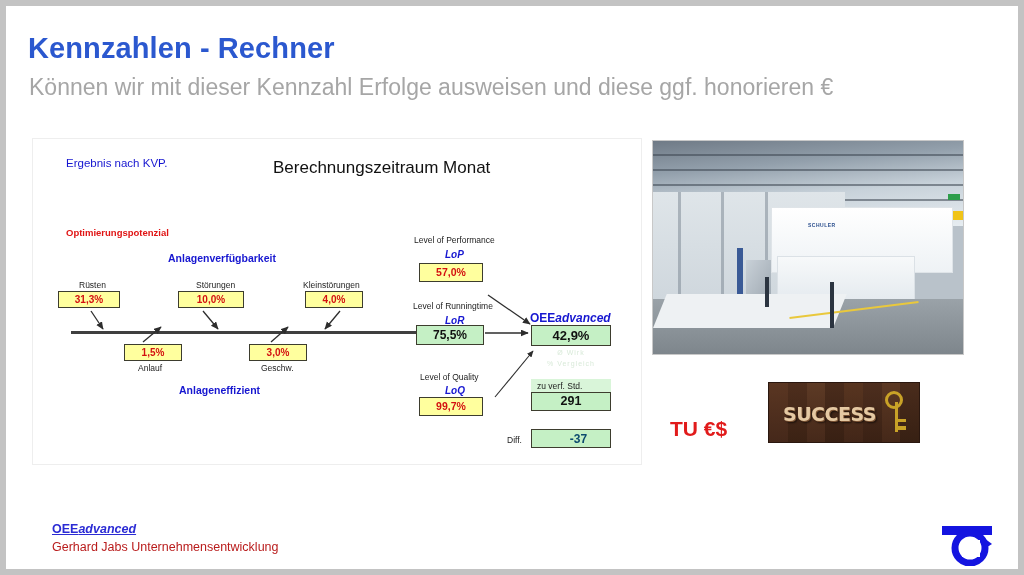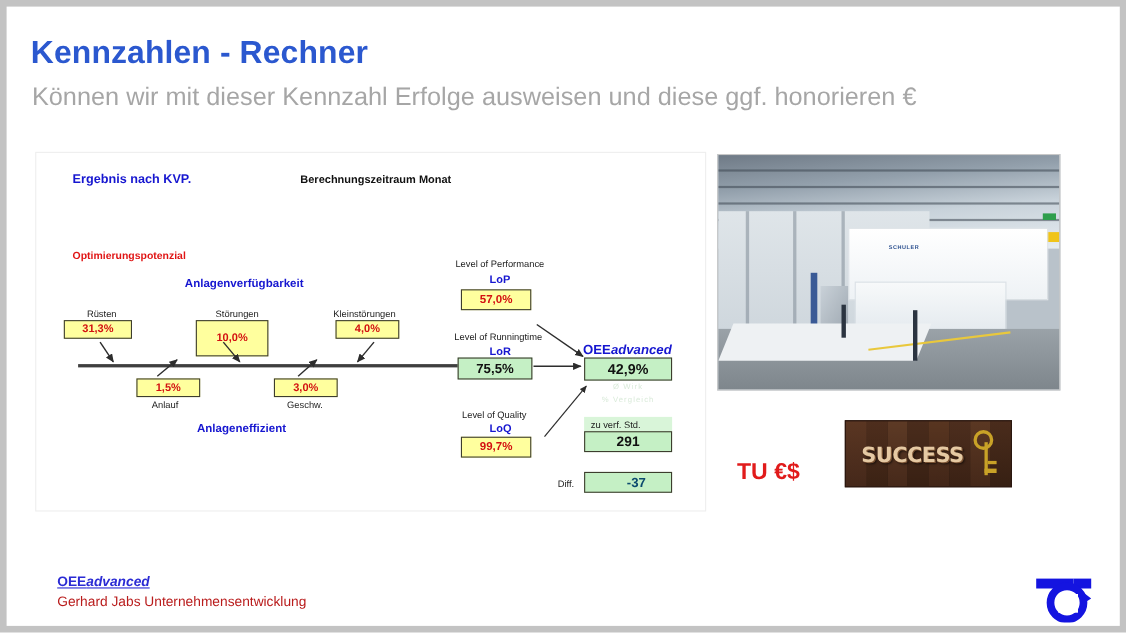--- a/index.html
+++ b/index.html
@@ -32,33 +32,33 @@
     position:absolute;left:26px;top:132px;
     width:608px;height:325px;
     background:#ffffff;
     border:1px solid #eeeeee;
   }
   .diagram *{box-sizing:border-box;}
 
   .d-abs{position:absolute;}
 
   .hdr-blue{
-    font-size:11.5px;font-weight:bold;color:#1616d0;white-space:nowrap;
+    font-size:11.5px;font-weight:normal;color:#1616d0;white-space:nowrap;
   }
   .hdr-black{
-    font-size:10px;font-weight:bold;color:#111;white-space:nowrap;
+    font-size:17px;font-weight:normal;color:#111;white-space:nowrap;
   }
   .hdr-red{
     font-size:9.5px;font-weight:bold;color:#e01414;white-space:nowrap;
   }
   .lbl-sm{
     font-size:8.5px;color:#1c1c1c;white-space:nowrap;
   }
   .lbl-blue-b{
-    font-size:10px;font-weight:bold;color:#1616d0;white-space:nowrap;
+    font-size:10px;font-weight:bold;color:#1616d0;white-space:nowrap;font-style:italic;
   }
   .lbl-sec{
     font-size:10.5px;font-weight:bold;color:#1616d0;white-space:nowrap;
   }
 
   
   .kvp{
     position:absolute;left:33px;top:40px;
     border:1px solid #3a3a3a;border-collapse:collapse;
     font-size:8.5px;background:#fff;
@@ -231,21 +231,21 @@
 
     <div class="d-abs lbl-sec" style="left:135px;top:113px;">Anlagenverfügbarkeit</div>
     <div class="d-abs lbl-sec" style="left:146px;top:245px;">Anlageneffizient</div>
 
     <div class="axis"></div>
 
     <div class="d-abs lbl-sm" style="left:46px;top:141px;">Rüsten</div>
     <div class="vbox yellow" style="left:25px;top:152px;width:62px;height:17px;font-size:10px;">31,3%</div>
 
     <div class="d-abs lbl-sm" style="left:163px;top:141px;">Störungen</div>
-    <div class="vbox yellow" style="left:145px;top:152px;width:66px;height:33px;font-size:10px;">10,0%</div>
+    <div class="vbox yellow" style="left:145px;top:152px;width:66px;height:17px;font-size:10px;">10,0%</div>
 
     <div class="d-abs lbl-sm" style="left:270px;top:141px;">Kleinstörungen</div>
     <div class="vbox yellow" style="left:272px;top:152px;width:58px;height:17px;font-size:10px;">4,0%</div>
 
     <div class="vbox yellow" style="left:91px;top:205px;width:58px;height:17px;font-size:10px;">1,5%</div>
     <div class="d-abs lbl-sm" style="left:105px;top:224px;">Anlauf</div>
 
     <div class="vbox yellow" style="left:216px;top:205px;width:58px;height:17px;font-size:10px;">3,0%</div>
     <div class="d-abs lbl-sm" style="left:228px;top:224px;">Geschw.</div>
 

